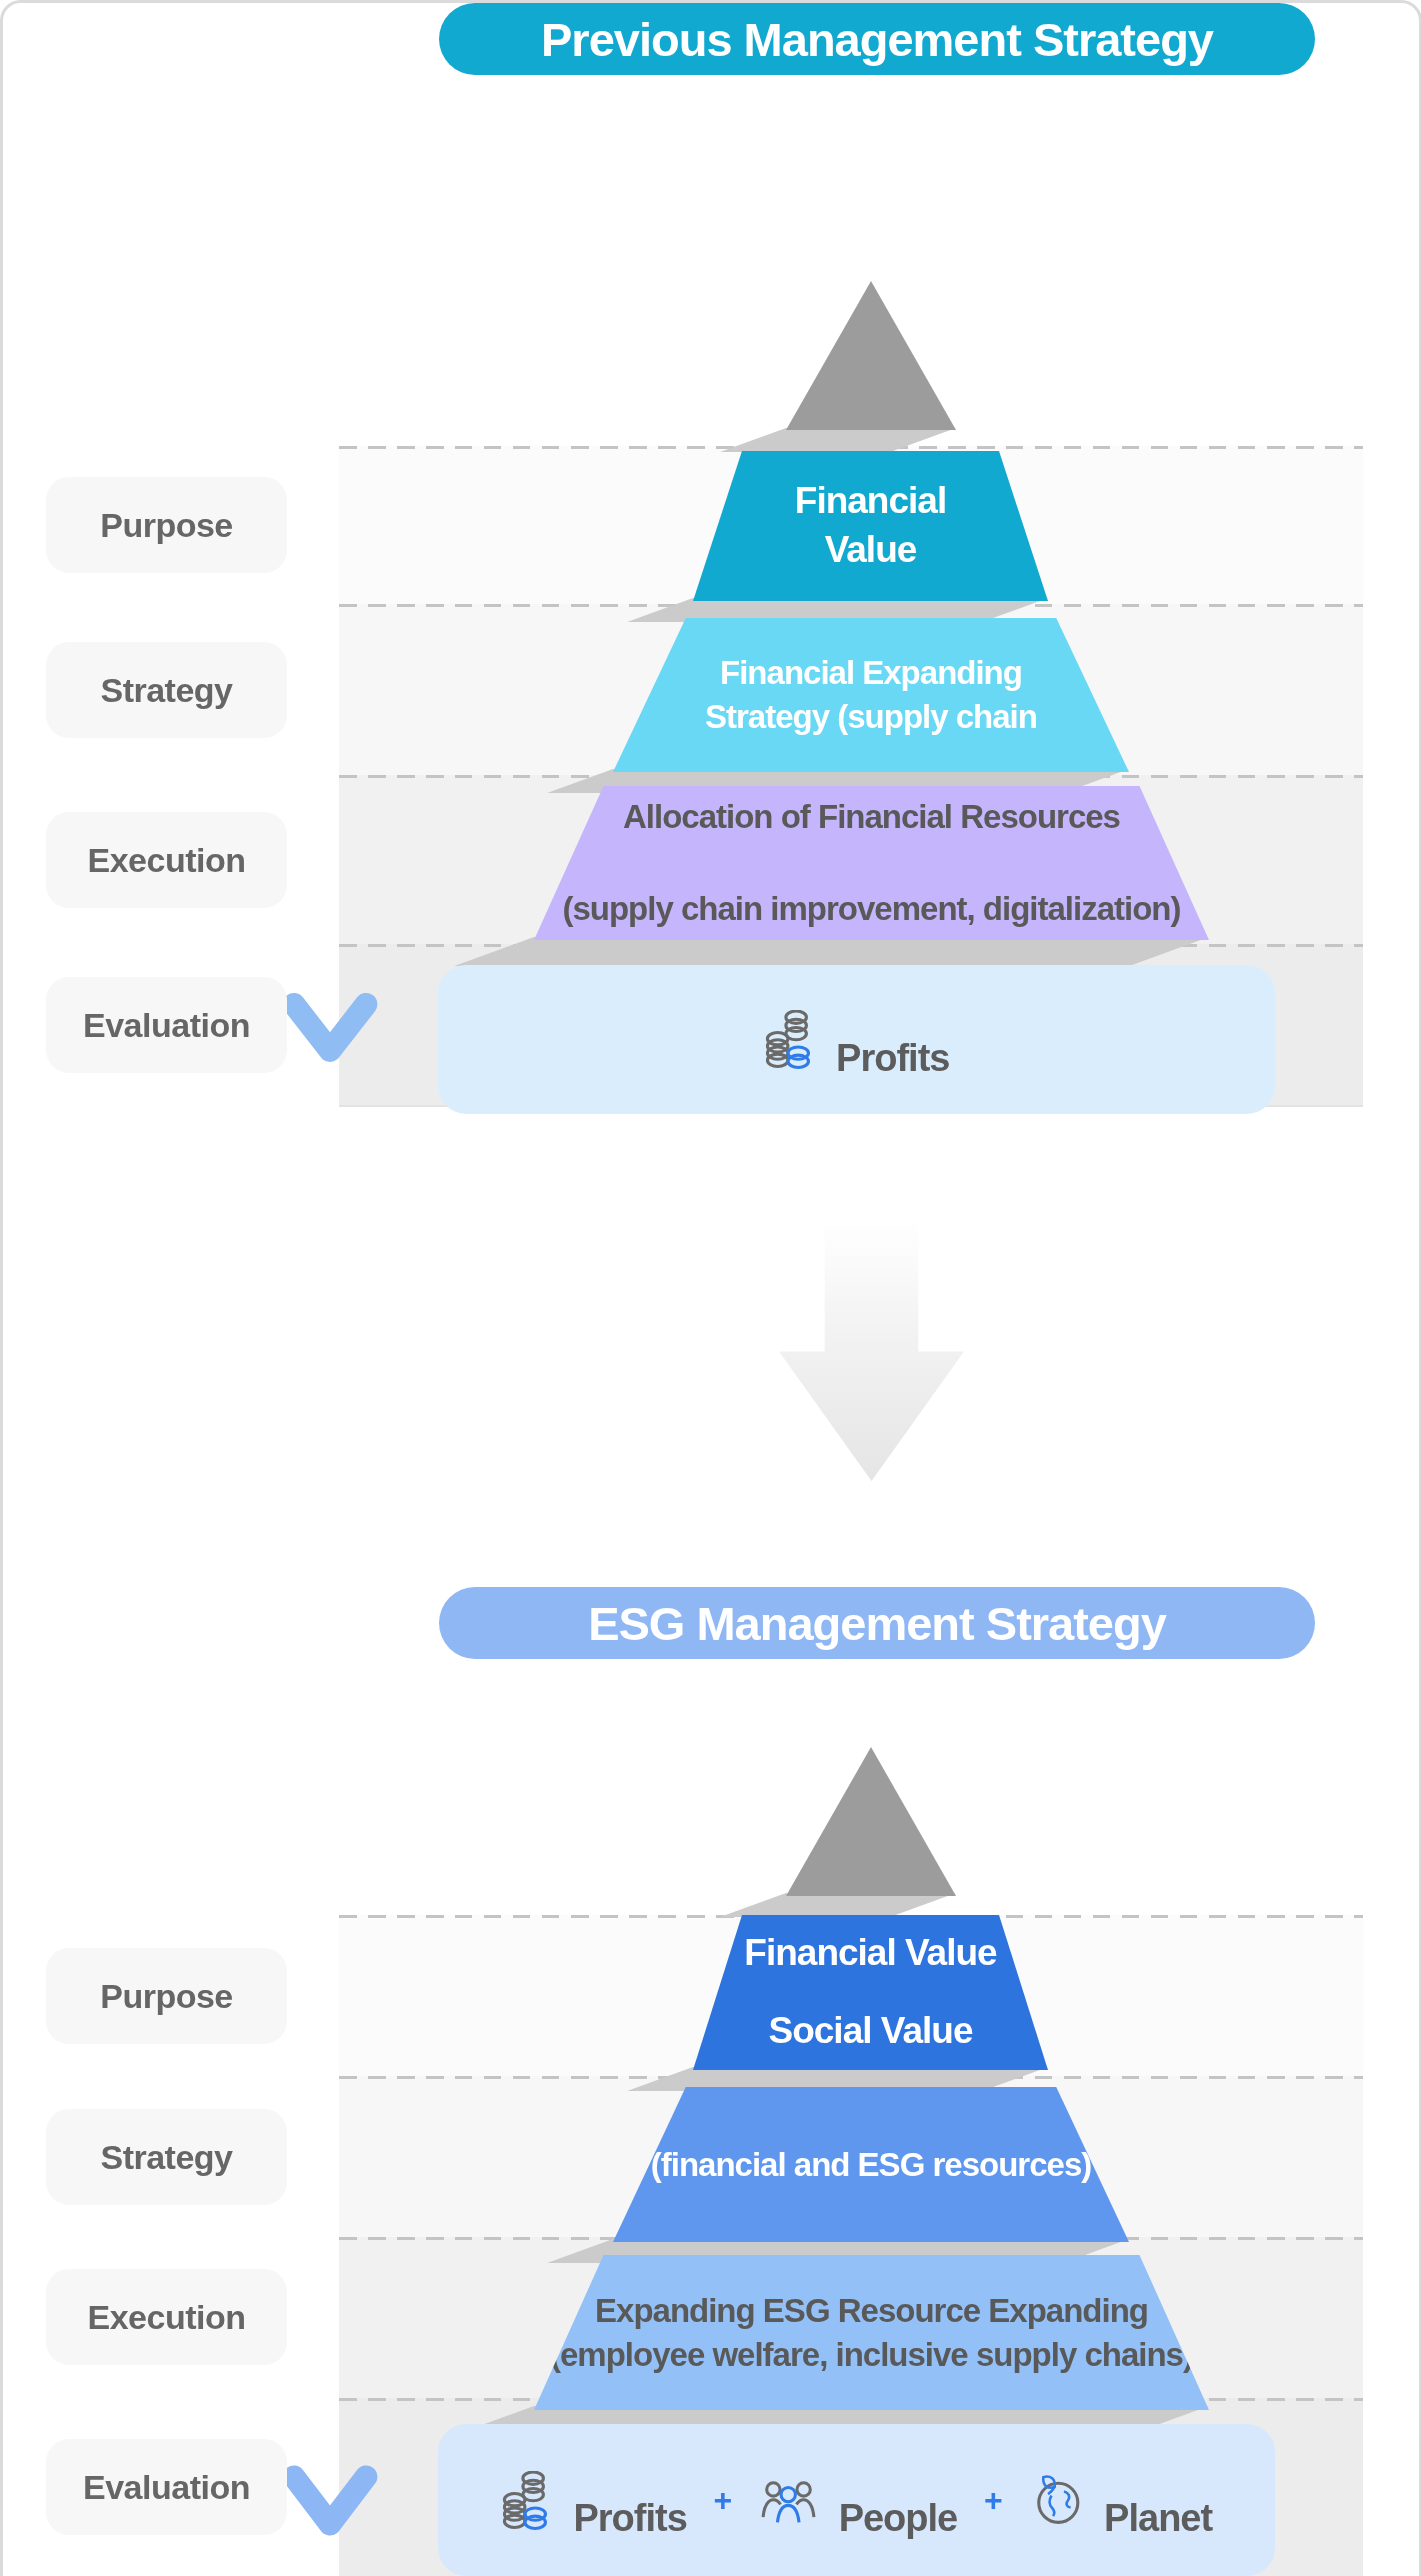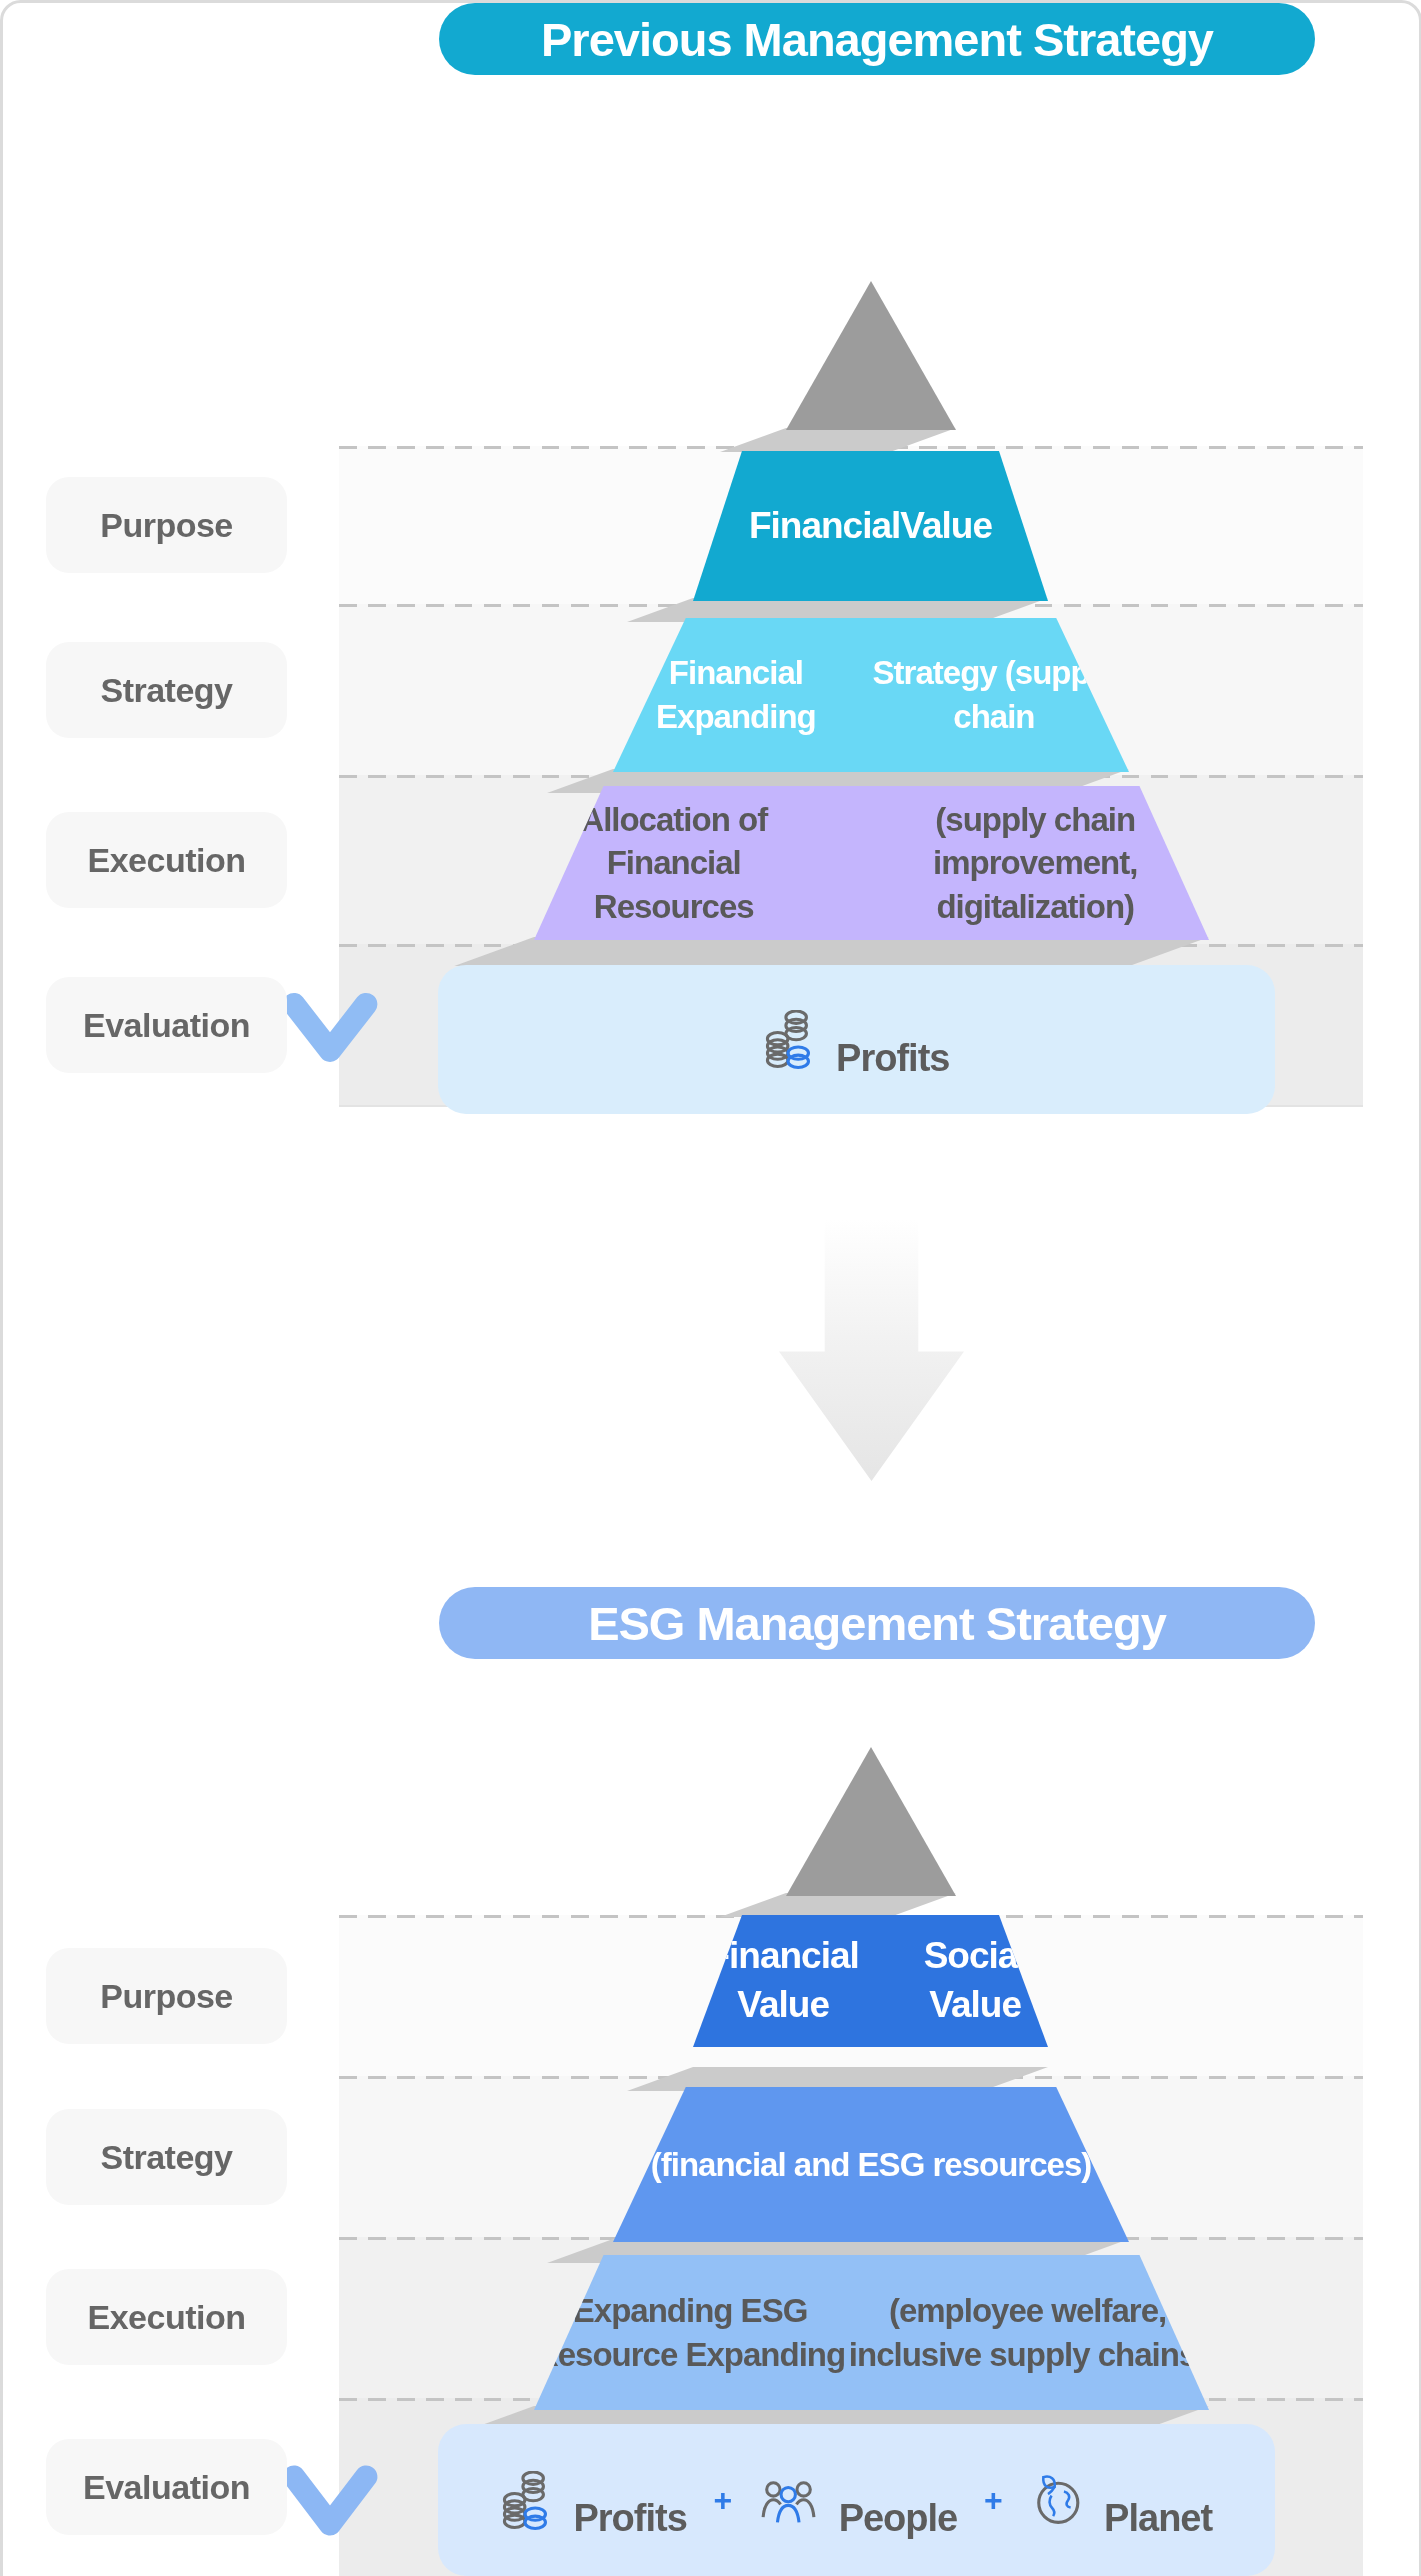--- a/index.html
+++ b/index.html
@@ -18,21 +18,21 @@
   .s1 .pill-title{background:#12A9D0;}
   .s2 .pill-title{background:#8FB7F4;}
   
   .row-label{position:absolute;left:43px;width:241px;height:96px;border-radius:23px;background:#F7F7F7;
         display:flex;align-items:center;justify-content:center;color:#666;
         font-size:34px;font-weight:600;letter-spacing:-0.5px;z-index:4;}
   
   .tri{position:absolute;width:170px;height:149px;background:#9C9C9C;
         clip-path:polygon(50% 0,100% 100%,0 100%);z-index:3;}
   .shadow{position:absolute;background:#CBCBCB;transform:skewX(-70deg);transform-origin:top;z-index:2;}
-  .trap{position:absolute;display:flex;flex-direction:row;align-items:center;justify-content:center;
+  .trap{position:absolute;display:flex;flex-direction:column;align-items:center;justify-content:center;
         text-align:center;z-index:3;}
   .trap span{display:block;line-height:1.32;letter-spacing:-1px;font-weight:bold;}
   .trap.l1 span{font-size:37px;}
   .trap.l2 span,.trap.l3 span{font-size:33px;}
   .s1 .trap.l1{background:#12A9D0;color:#fff;clip-path:polygon(13.8% 0,86.2% 0,100% 100%,0 100%);}
   .s1 .trap.l2{background:#69D8F5;color:#fff;clip-path:polygon(14.1% 0,85.9% 0,100% 100%,0 100%);}
   .s1 .trap.l3{background:#c4b5fd;color:#595959;clip-path:polygon(10.3% 0,89.7% 0,100% 100%,0 100%);gap:48px;}
   .s2 .trap.l1{background:#2E74DF;color:#fff;clip-path:polygon(13.8% 0,86.2% 0,100% 100%,0 100%);}
   .s2 .trap.l2{background:#5F97EF;color:#fff;clip-path:polygon(14.1% 0,85.9% 0,100% 100%,0 100%);}
   .s2 .trap.l3{background:#93C0F6;color:#595959;clip-path:polygon(10.3% 0,89.7% 0,100% 100%,0 100%);}
@@ -158,21 +158,21 @@
     <div class="row-label" style="top:2266px;">Execution</div>
     <div class="row-label" style="top:2436px;">Evaluation</div>
 
     <div class="shadow" style="left:783px;top:1890px;width:170px;height:24px;"></div>
     <div class="shadow" style="left:690px;top:2064px;width:355px;height:24px;"></div>
     <div class="shadow" style="left:610px;top:2236px;width:516px;height:24px;"></div>
     <div class="shadow" style="left:531px;top:2403px;width:675px;height:29px;"></div>
 
     <div class="tri" style="left:783px;top:1744px;"></div>
 
-    <div class="trap l1" style="left:690px;top:1912px;width:355px;height:132px;gap:29px;">
+    <div class="trap l1" style="left:690px;top:1912px;width:355px;height:155px;gap:29px;">
       <span>Financial Value</span>
       <span>Social Value</span>
     </div>
     <div class="trap l2" style="left:610px;top:2084px;width:516px;height:155px;">
       <span>(financial and ESG resources)</span>
     </div>
     <div class="trap l3" style="left:531px;top:2252px;width:675px;height:155px;">
       <span>Expanding ESG Resource Expanding</span>
       <span>(employee welfare, inclusive supply chains)</span>
     </div>

